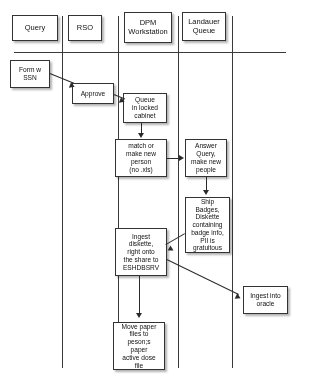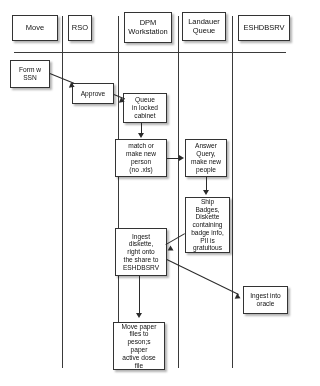--- a/index.html
+++ b/index.html
@@ -96,40 +96,37 @@
 <div id="canvas">
 
   <div class="lane-divider" style="left:62px;  top:16px; height:352px;"></div>
   <div class="lane-divider" style="left:118px; top:16px; height:352px;"></div>
   <div class="lane-divider" style="left:178px; top:16px; height:352px;"></div>
   <div class="lane-divider" style="left:232px; top:16px; height:352px;"></div>
 
   <div class="header-rule" style="top:52px;"></div>
 
   <div class="node header-node" style="left:12px; top:15px; width:46px; height:26px;">
-    <span class="label">Move</span>
-  </div>
-
-  <div class="node header-node" style="left:68px; top:15px; width:24px; height:26px;">
+    <span class="label">Query</span>
+  </div>
+
+  <div class="node header-node" style="left:68px; top:15px; width:34px; height:26px;">
     <span class="label">RSO</span>
   </div>
 
   <div class="node header-node" style="left:124px; top:12px; width:48px; height:31px;">
     <span class="label">DPM
 Workstation</span>
   </div>
 
   <div class="node header-node" style="left:182px; top:12px; width:44px; height:29px;">
     <span class="label">Landauer
 Queue</span>
   </div>
 
-  <div class="node header-node" style="left:238px; top:15px; width:52px; height:26px;">
-    <span class="label">ESHDBSRV</span>
-  </div>
 
   <div class="node proc-node" style="left:10px; top:60px; width:40px; height:28px;">
     <span class="label">Form w
 SSN</span>
   </div>
 
   <div class="node proc-node" style="left:72px; top:83px; width:42px; height:21px;">
     <span class="label">Approve</span>
   </div>
 

